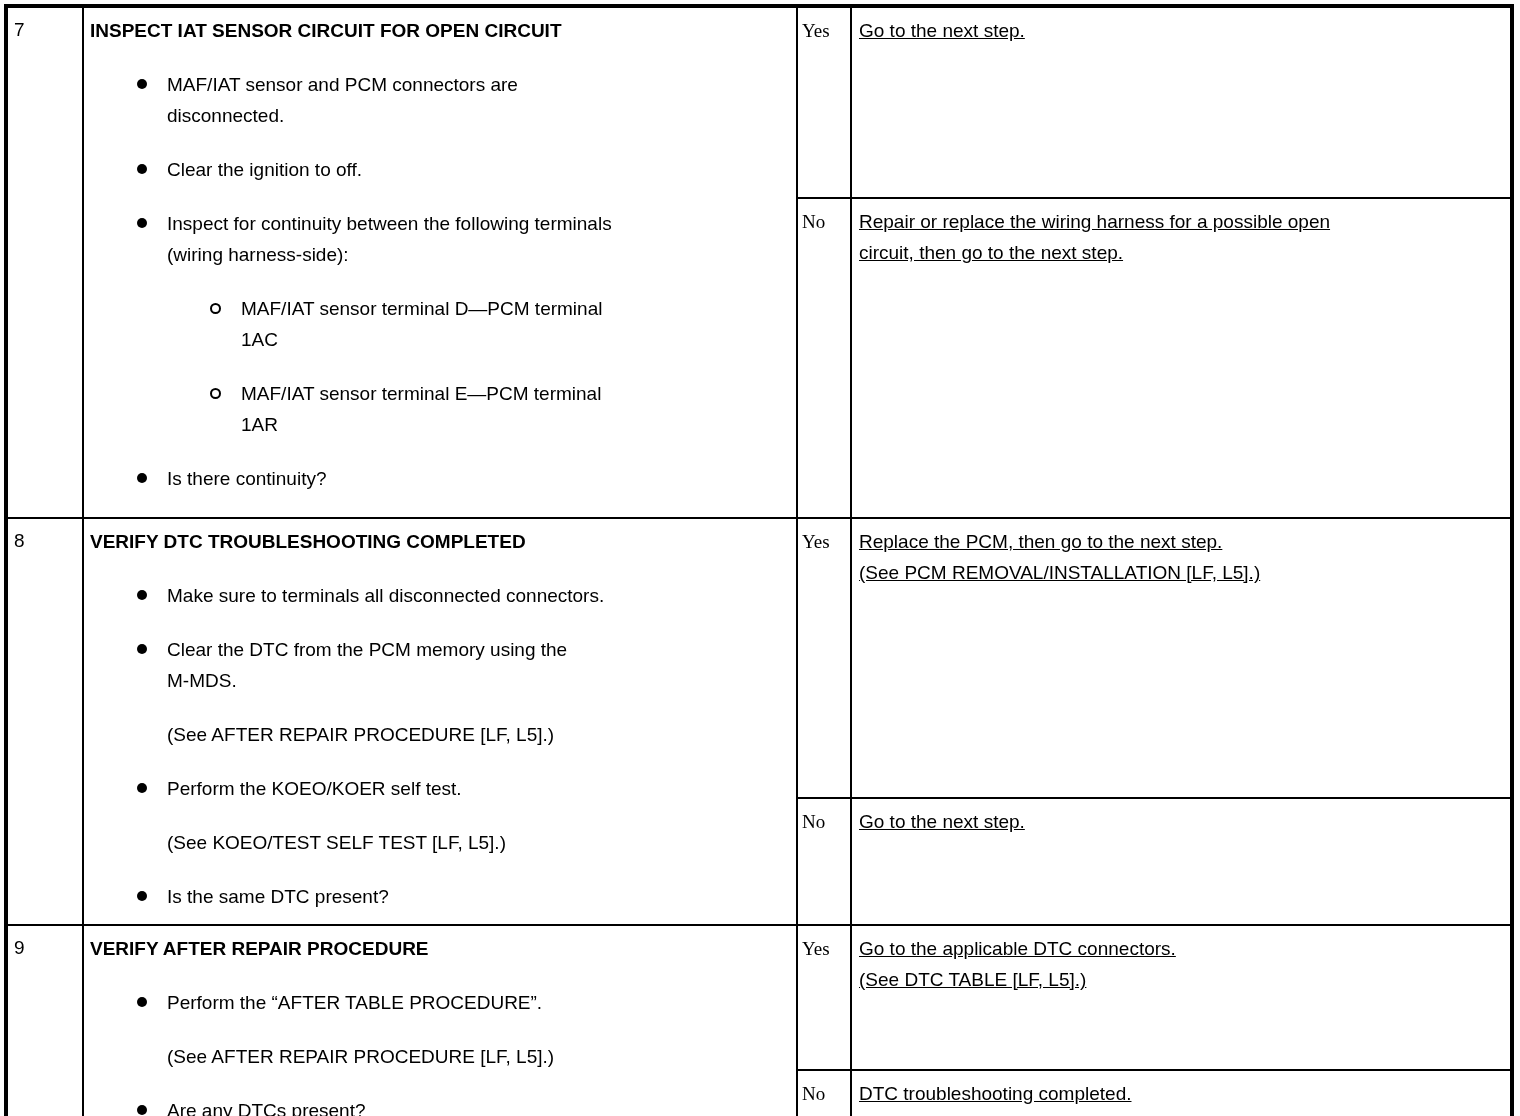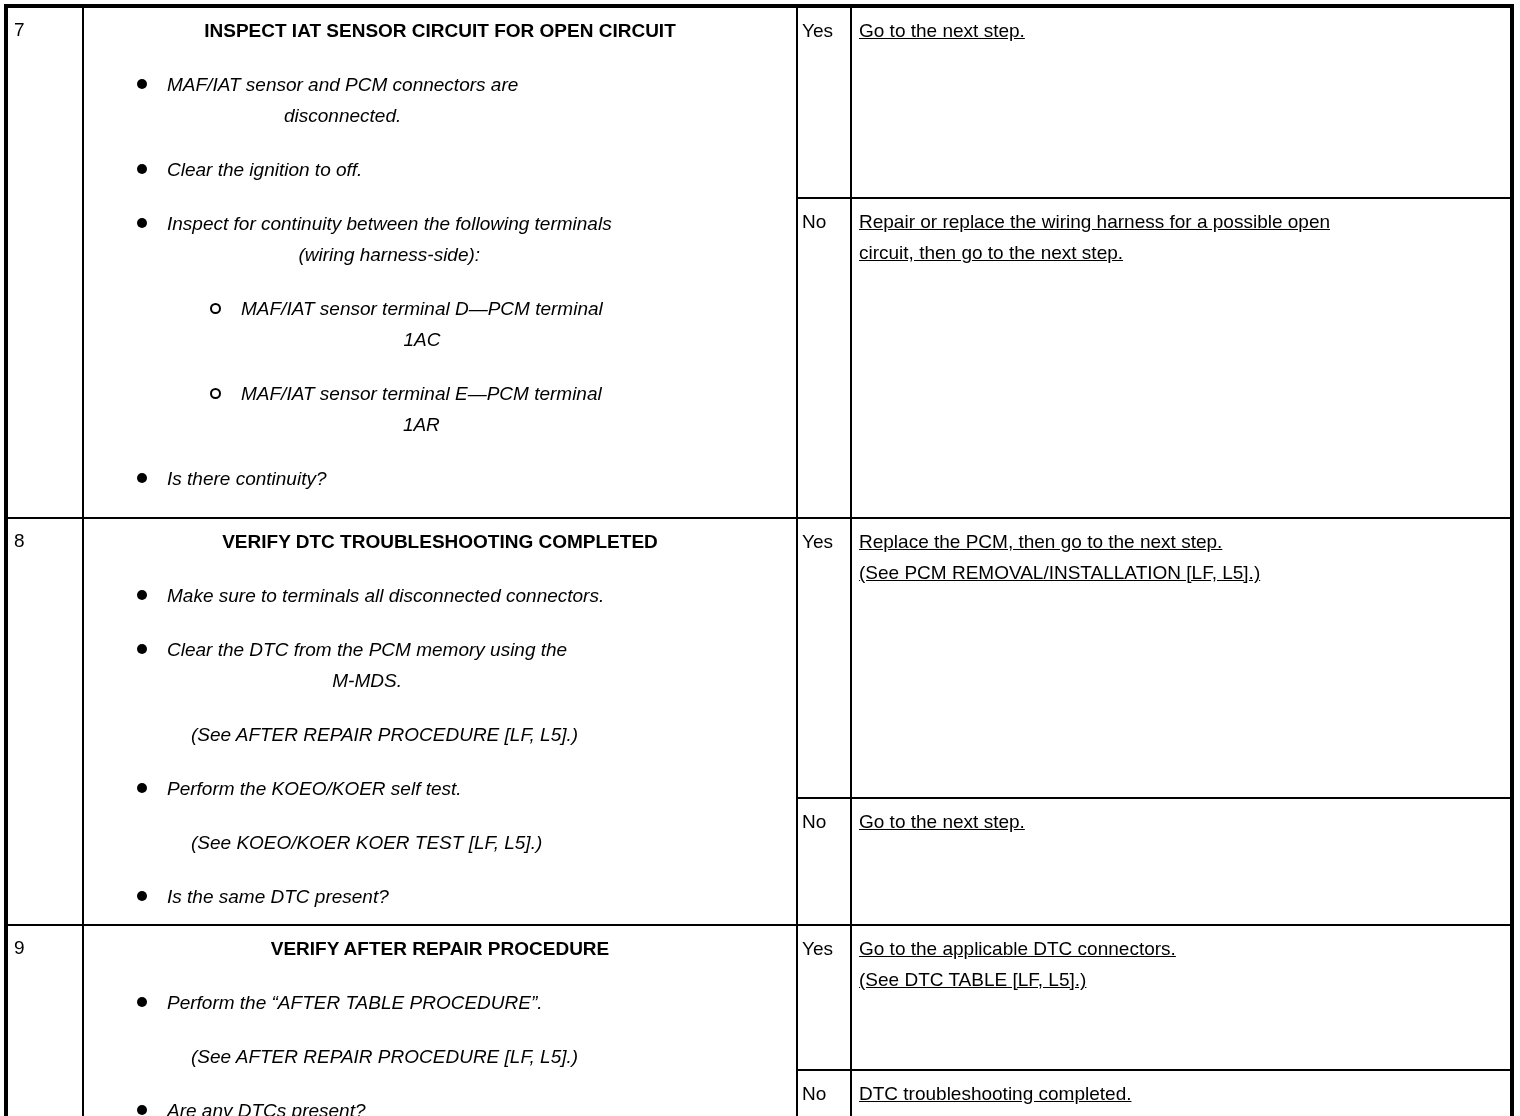--- a/index.html
+++ b/index.html
@@ -33,45 +33,44 @@
     font-size: 19px;
     line-height: 31px;
     padding: 0;
   }
   col.c-step   { width: 77px; }
   col.c-action { width: 714px; }
   col.c-yn     { width: 54px; }
   col.c-result { width: 661px; }
 
   .step-cell   { padding: 6px 0 0 6px; }
-  .action-cell { padding: 7px 6px 9px 0; text-align: center; }
-  .yn-cell     { padding: 7px 0 0 4px; }
+  .action-cell { padding: 7px 6px 9px 0; }
+  .yn-cell     { padding: 7px 0 0 4px; font-family: Liberation Serif, serif; }
   .result-cell { padding: 7px 8px 0 7px; text-decoration: underline; }
 
   
   .h7y { height: 182px; }
   .h7n { height: 311px; }
   .h8y { height: 271px; }
   .h8n { height: 118px; }
   .h9y { height: 136px; }
   .h9n { height: 62px;  }
 
   .title {
     font-weight: bold;
     padding-left: 6px;
     white-space: pre-line;
   }
   .item {
     display: flex;
     margin-top: 23px;
-    font-style: italic;
   }
   .item.l1   { padding-left: 53px; }
   .item.l2   { padding-left: 126px; }
-  .item.note { padding-left: 83px; margin-left: 24px; }
+  .item.note { padding-left: 83px; }
   .marker {
     flex: 0 0 auto;
     margin-top: 10px;
     margin-right: 20px;
   }
   .marker.disc {
     width: 10px; height: 10px;
     background: #000;
     border-radius: 50%;
   }
@@ -159,21 +158,21 @@
 M-MDS.</div>
           </div>
           <div class="item note">
             <div class="itext">(See AFTER REPAIR PROCEDURE [LF, L5].)</div>
           </div>
           <div class="item l1">
             <span class="marker disc"></span>
             <div class="itext">Perform the KOEO/KOER self test.</div>
           </div>
           <div class="item note">
-            <div class="itext">(See KOEO/KOER KOER TEST [LF, L5].)</div>
+            <div class="itext">(See KOEO/TEST SELF TEST [LF, L5].)</div>
           </div>
           <div class="item l1">
             <span class="marker disc"></span>
             <div class="itext">Is the same DTC present?</div>
           </div>
         </td>
         <td class="yn-cell h8y">Yes</td>
         <td class="result-cell">
           <div class="para">Replace the PCM, then go to the next step.</div>
           <div class="para">(See PCM REMOVAL/INSTALLATION [LF, L5].)</div>

